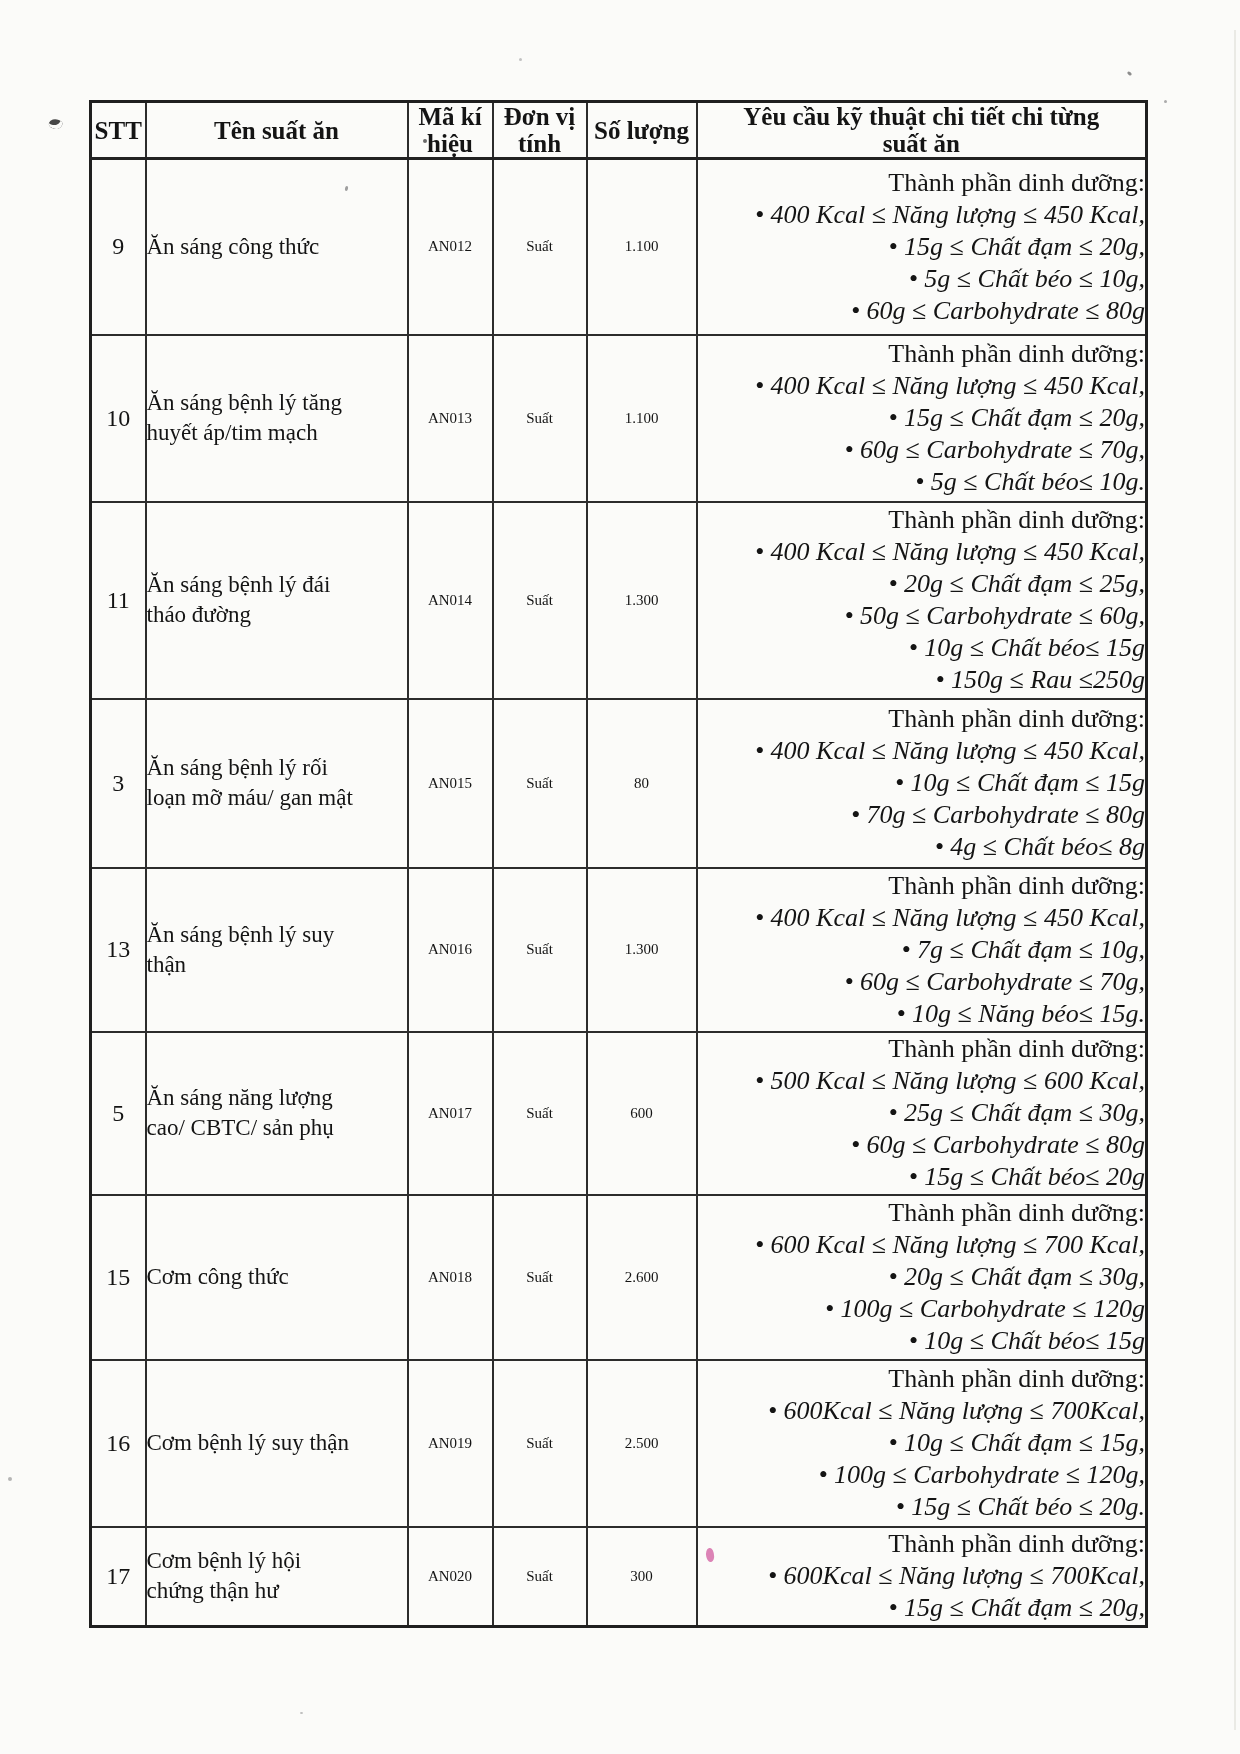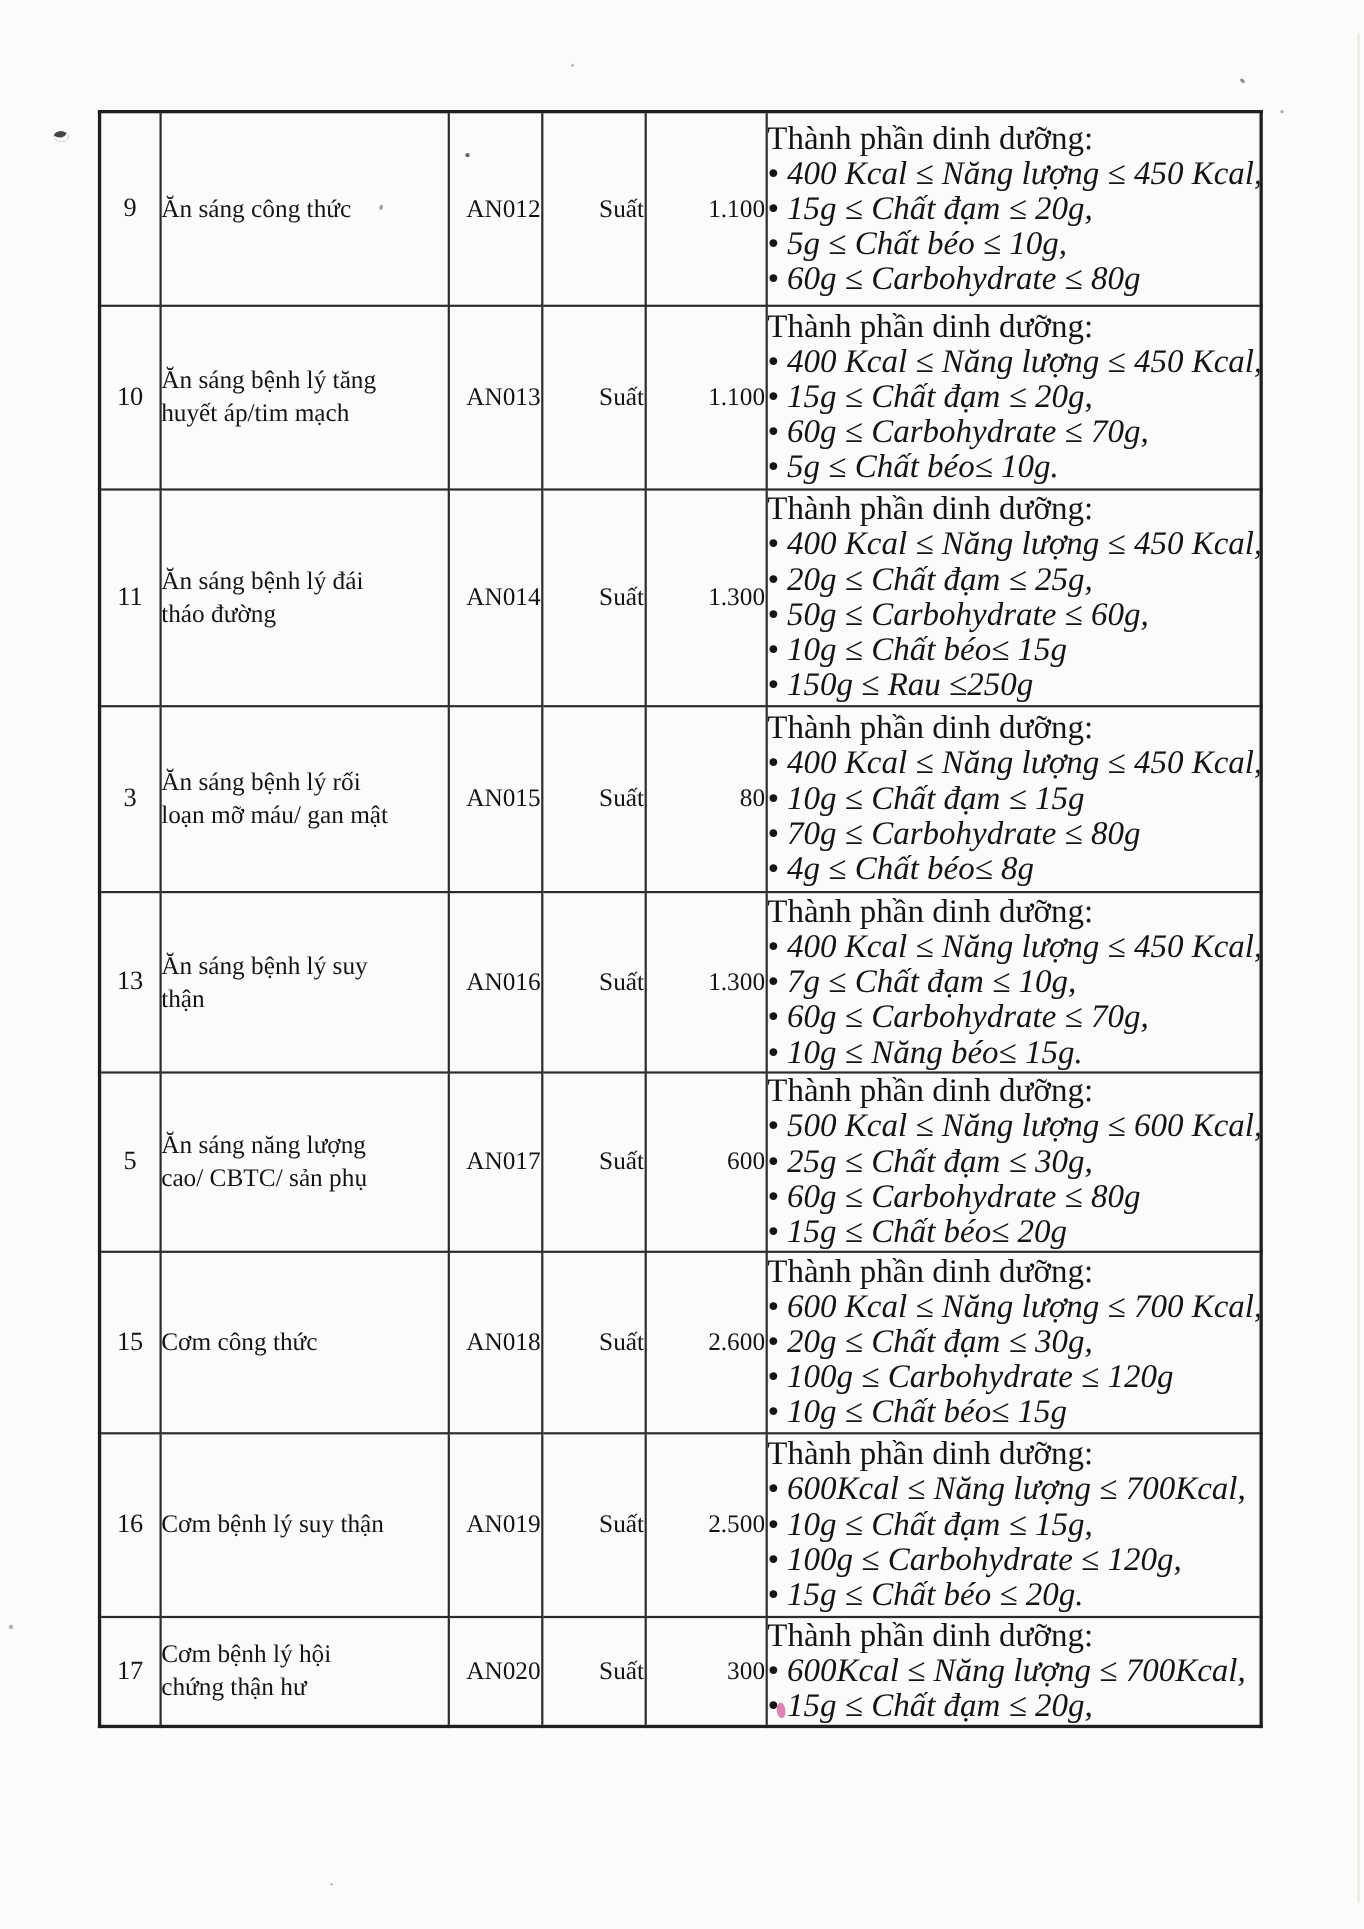--- a/index.html
+++ b/index.html
@@ -34,26 +34,27 @@
     white-space:pre-line;
     border-bottom:3px solid #222;
   }
   .c-stt{text-align:center;font-size:24px;}
   .c-name{
     font-size:23px;line-height:30px;
     padding:0 4px 0 7px;
     white-space:pre-line;
     margin-left:44px;
   }
-  .c-code,.c-unit,.c-qty{text-align:right;font-size:23px;margin-left:36px;}
+  .c-code,.c-unit,.c-qty{text-align:center;font-size:15px;margin-left:36px;}
   .c-req{
     vertical-align:top;
-    font-size:30px;
+    font-size:26px;
     line-height:32px;
     padding:2px 4px 0 8px;
+    text-align:right;
   }
   .req-line{white-space:nowrap;font-style:italic;}
 
   
   .artifact{position:absolute;pointer-events:none;}
   .a-squiggle{
     left:49px;top:119px;width:13px;height:10px;
     background:#474747;border-radius:65% 35% 60% 40%;
     transform:rotate(22deg);
     box-shadow:inset -3px -3px 0 #fbfbf9;
@@ -85,20 +86,31 @@
     <colgroup>
       <col style="width:55px">
         <col style="width:262px">
         <col style="width:85px">
       <col style="width:94px">
         <col style="width:110px">
         <col>
     </colgroup>
 
     <tbody>
+        <tr class="hdr" style="height:57px">
+      <td>STT</td>
+      <td>Tên suất ăn</td>
+      <td>Mã kí
+hiệu</td>
+      <td>Đơn vị
+tính</td>
+      <td>Số lượng</td>
+      <td>Yêu cầu kỹ thuật chi tiết chi từng
+suất ăn</td>
+    </tr>
 
     <tr style="height:176px">
       <td class="c-stt">9</td>
       <td class="c-name">Ăn sáng công thức</td>
       <td class="c-code">AN012</td>
       <td class="c-unit">Suất</td>
       <td class="c-qty">1.100</td>
       <td class="c-req">
         <div class="req-title">Thành phần dinh dưỡng:</div>
         <div class="req-line">• 400 Kcal ≤  Năng lượng ≤ 450 Kcal,</div>

